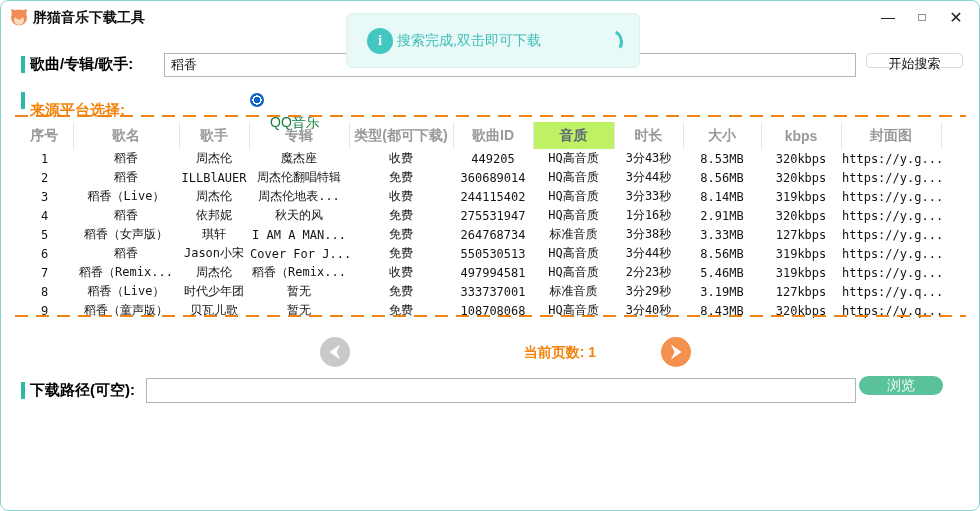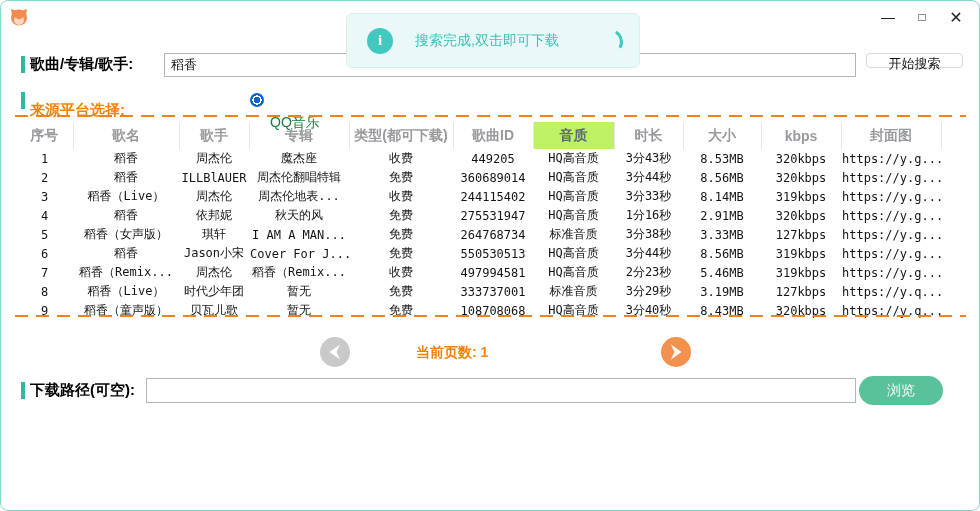--- a/index.html
+++ b/index.html
@@ -17,21 +17,21 @@
     color:#222;font-size:14px;cursor:default;}
   .win-btn.close{font-size:16px;}
   .win-btn.max{font-size:12px;}
   
   .toast{position:absolute;left:345px;top:12px;width:292px;height:53px;
     background:#e9f9f8;border:1px solid #d8f1ef;border-radius:6px;z-index:9;
     display:flex;align-items:center;}
   .toast-icon{width:26px;height:26px;border-radius:50%;background:#43c7c1;color:#fff;
     font-size:15px;font-weight:bold;display:flex;align-items:center;justify-content:center;
     margin-left:20px;font-family:"Liberation Serif", serif;}
-  .toast-text{margin-left:22px;color:#3fbfb9;font-size:14px;}
+  .toast-text{margin-left:4px;color:#3fbfb9;font-size:14px;}
   .toast-spinner{position:absolute;right:16px;top:15px;width:20px;height:20px;border-radius:50%;
     border:3px solid transparent;border-right-color:#43c7c1;transform:rotate(-15deg);}
   
   .vbar{position:absolute;width:4px;height:17px;background:#2cb9a6;}
   .lbl{position:absolute;font-weight:bold;color:#000000;}
   .lbl.orange{color:#f5820a;}
   .txt-input{position:absolute;border:1px solid #b5b5b5;background:#fff;font-size:13px;
     padding:0 6px;box-sizing:border-box;font-family:"Liberation Sans", sans-serif;color:#111;}
   .search-btn{position:absolute;left:865px;top:52px;width:97px;height:15px;background:#fff;
     border:1px solid #d9d9d9;border-radius:4px;font-size:13px;color:#111;
@@ -49,38 +49,39 @@
   col.c4{width:104px}col.c5{width:80px}col.c6{width:81px}col.c7{width:69px}
   col.c8{width:78px}col.c9{width:80px}col.c10{width:100px}col.c11{width:25px}
   th{height:25px;font-size:14px;font-weight:bold;color:#97999c;text-align:center;
     font-family:"Liberation Sans", sans-serif;overflow:hidden;white-space:nowrap;}
   th:not(:last-child){border-right:1px solid #e6e6e6;}
   th.hl{background:#bef264;color:#5d6a75;}
   td{height:16px;font-size:12px;color:#141414;text-align:center;white-space:nowrap;
     overflow:hidden;font-family:"DejaVu Sans Mono", "Liberation Mono", monospace;}
   
   .page-btn{position:absolute;top:336px;width:30px;height:30px;border:none;background:transparent;padding:0;}
-  .page-label{position:absolute;left:415px;top:343px;width:180px;text-align:left;
+  .page-label{position:absolute;left:415px;top:343px;width:180px;text-align:right;
     color:#f5820a;font-weight:bold;font-size:14px;}
   
-  .browse-btn{position:absolute;left:858px;top:375px;width:84px;height:29px;border:none;
+  .browse-btn{position:absolute;left:858px;top:375px;width:84px;height:19px;border:none;
     border-radius:15px;background:#5ac29b;color:rgba(255,255,255,0.92);font-size:14px;
     font-family:"Liberation Sans", sans-serif;}
 </style>
 </head>
 <body>
 
 <div class="titlebar">
   <svg class="app-icon" viewBox="0 0 18 18">
     <polygon points="2,7 1,1 7,3" fill="#ef8a4e"></polygon>
     <polygon points="16,7 17,1 11,3" fill="#ef8a4e"></polygon>
     <circle cx="9" cy="9.5" r="8" fill="#f08c54"></circle>
     <circle cx="9" cy="12" r="5" fill="#fbd9bd"></circle>
     <circle cx="9" cy="7" r="4.4" fill="#f08c54"></circle>
   </svg>
+  <div class="app-title">胖猫音乐下载工具</div>
   <div class="win-controls">
     <div class="win-btn">—</div>
     <div class="win-btn max">□</div>
     <div class="win-btn close">✕</div>
   </div>
 </div>
 
 <div class="toast">
   <div class="toast-icon">i</div>
   <div class="toast-text">搜索完成,双击即可下载</div>

